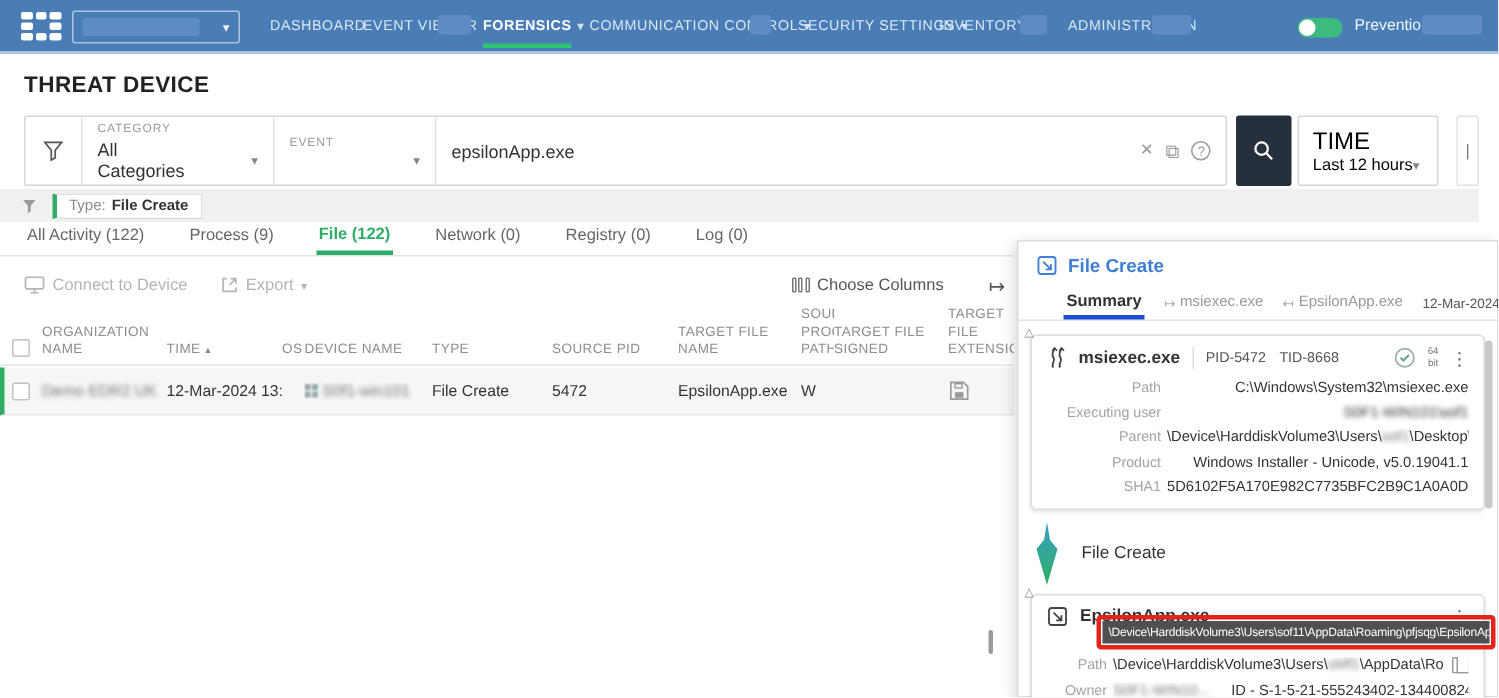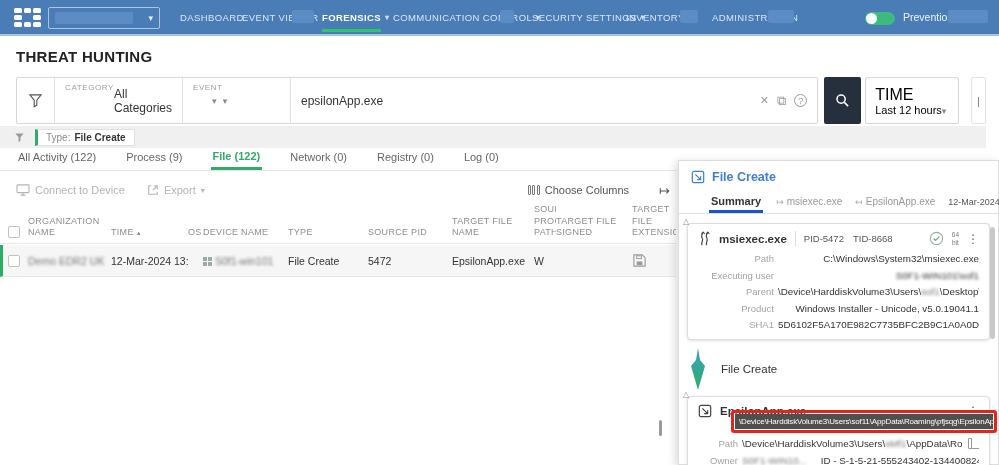--- a/index.html
+++ b/index.html
@@ -24,21 +24,21 @@
   .toggle .knob { position:absolute; left:1px; top:1px; width:11px; height:11px; background:#fff; border-radius:50%; }
   .mode-label { position:absolute; left:903px; top:0; height:34px; display:flex; align-items:center; gap:5px; color:#eef5fc; font-size:10.5px; }
   .mode-label .caret { font-size:8px; }
 
   
   .page-title { position:absolute; left:16px; top:48px; font-size:15px; font-weight:bold; color:#222; letter-spacing:.3px; }
 
   
   .search-row { position:absolute; left:16px; top:77px; width:970px; height:47px; display:flex; align-items:stretch; }
   .search-box { width:804px; border:1px solid #d7d7d7; border-radius:2px; background:#fff; display:flex; align-items:stretch; }
-  .s-cell { display:flex; flex-direction:row; padding:5px 10px; border-right:1px solid #e3e3e3; }
+  .s-cell { display:flex; flex-direction:column; justify-content:center; padding:5px 10px; border-right:1px solid #e3e3e3; }
   .s-cell .s-label { font-size:8px; color:#9b9b9b; letter-spacing:.6px; margin-bottom:3px; }
   .s-cell .s-value { font-size:12px; color:#333; display:flex; align-items:center; gap:40px; }
   .s-value .caret { color:#888; font-size:9px; }
   .funnel-cell { width:38px; display:flex; align-items:center; justify-content:center; border-right:1px solid #e3e3e3; }
   .query-wrap { flex:1; display:flex; align-items:center; padding:0 10px; gap:8px; }
   .query-input { flex:1; border:none; outline:none; font-family:"Liberation Sans",sans-serif; font-size:12px; color:#333; background:transparent; }
   .q-icon { color:#9a9a9a; font-size:11px; cursor:pointer; line-height:1; }
   .help-badge { width:13px; height:13px; border:1px solid #9a9a9a; border-radius:50%; color:#9a9a9a; font-size:9px; display:flex; align-items:center; justify-content:center; cursor:pointer; }
   .search-btn { width:37px; margin-left:6px; background:#262f3c; border:none; border-radius:2px; display:flex; align-items:center; justify-content:center; cursor:pointer; }
   .time-box { width:94px; margin-left:4px; border:1px solid #d7d7d7; border-radius:2px; background:#fff; display:flex; flex-direction:column; justify-content:center; padding:5px 9px; }
@@ -166,21 +166,21 @@
     <div class="toggle">
         <span class="knob"></span>
       </div>
     <div class="mode-label">
       <span>Prevention</span>
       <span class="caret">▾</span>
     </div>
     <span class="nav-redact" style="left:948px; top:10px; width:40px; height:13px;"></span>
   </div>
 
-  <div class="page-title">THREAT HUNTING</div>
+  <div class="page-title">THREAT DEVICE</div>
 
   <div class="search-row">
     <div class="search-box">
       <div class="funnel-cell">
         <svg width="15" height="15" viewBox="0 0 16 16">
             <path d="M2 2h12l-4.6 5.6V13l-2.8 1.6V7.6L2 2z" fill="none" stroke="#555" stroke-width="1.2"></path>
           </svg>
       </div>
       <div class="s-cell" style="width:128px">
         <span class="s-label">CATEGORY</span>

